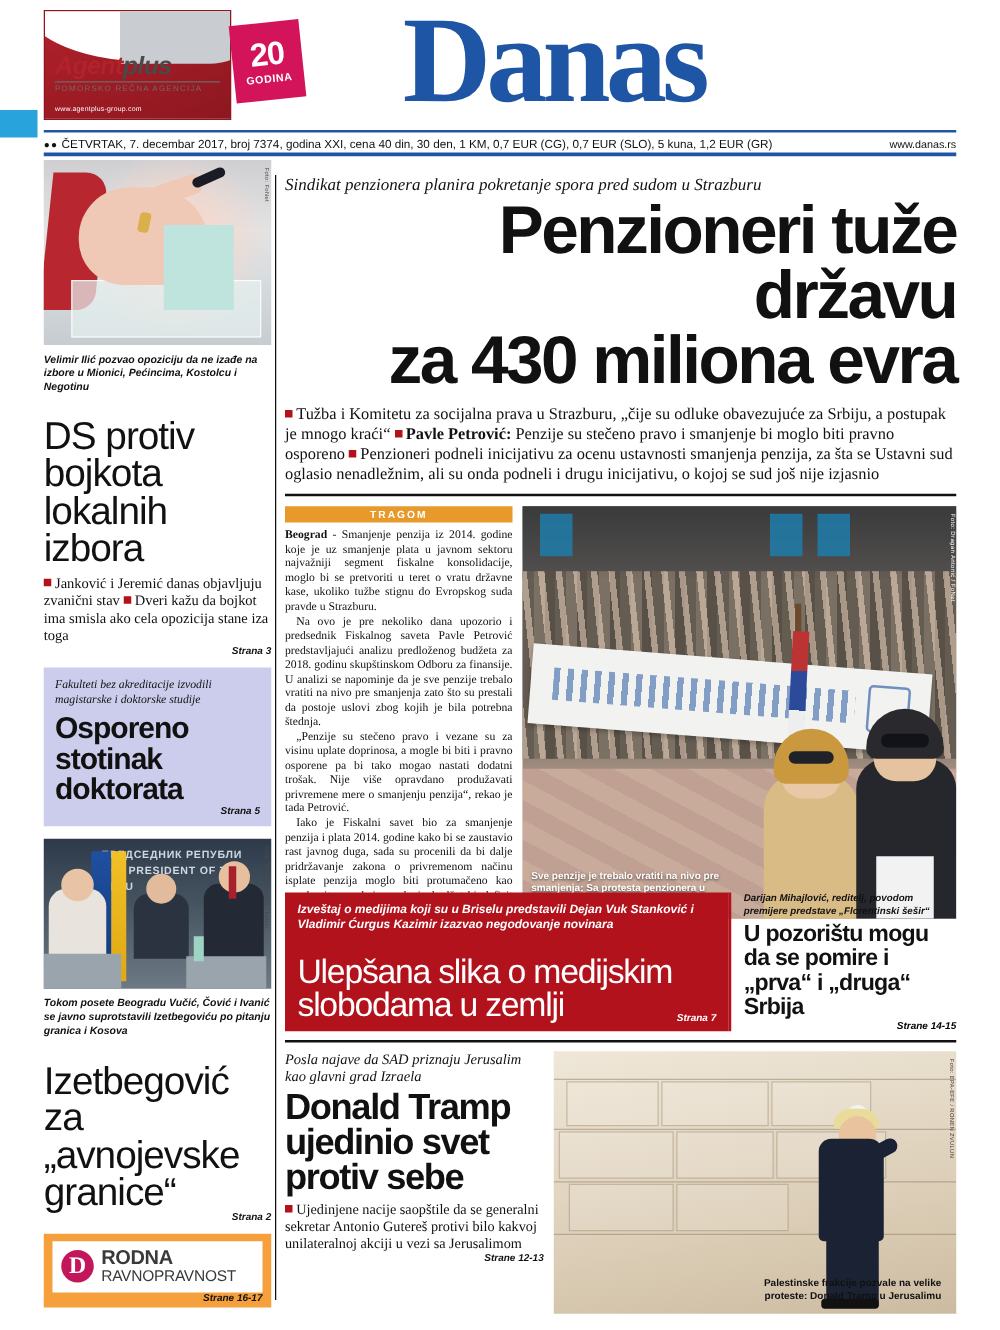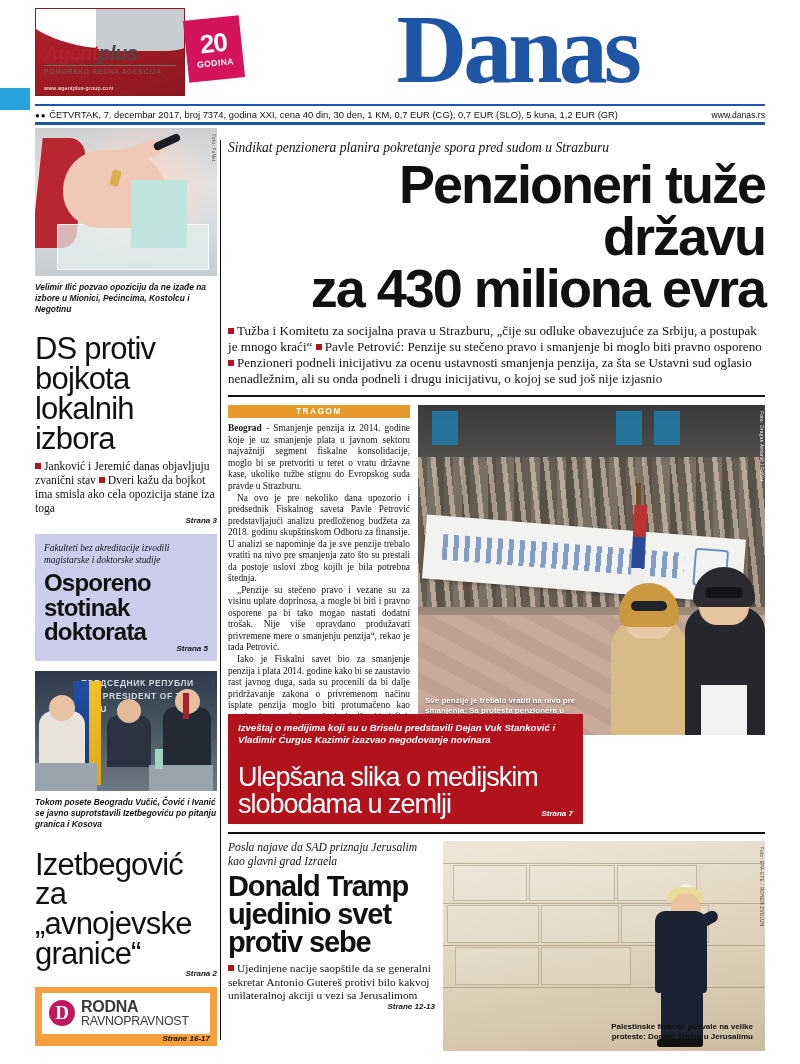--- a/index.html
+++ b/index.html
@@ -42,21 +42,21 @@
   }
   .years-badge .num { font-size:26px; font-weight:bold; line-height:1; letter-spacing:-1px; }
   .years-badge .lbl { font-size:8.5px; font-weight:bold; letter-spacing:.5px; margin-top:2px;}
 
   .danas-logo {
     position:absolute; left:248px; top:2px; width:390px; height:94px;
     color:#1f55a5;
     font-family:"Liberation Serif", serif;
     font-weight:bold; font-size:98px; line-height:94px;
     letter-spacing:-4px;
-    text-align:right;
+    text-align:center;
   }
 
   .ad-right {
     position:absolute; right:28px; top:8px; width:140px; height:88px;
     background:#23a9e0; border:1px solid #1a93c6; overflow:hidden;
   }
   .ad-right .wsw {
     position:absolute; left:-30px; top:-36px; width:210px; height:64px;
     background:#ffffff; border-radius:0 0 140px 140px / 0 0 54px 54px;
   }
@@ -174,21 +174,21 @@
   }
   .main-head {
     font-family:"Liberation Sans", sans-serif; font-weight:bold;
     font-size:54px; line-height:0.96; letter-spacing:-2px; color:#111;
     text-align:right; margin-top:3px;
   }
   .main-lede {
     font-family:"Liberation Serif", serif; font-size:13.1px; line-height:1.22; color:#111;
     margin-top:9px;
   }
-  .main-lede b { font-weight:normal;text-align:center; }
+  .main-lede b { font-weight:bold;text-align:center; }
   .main-rule { height:2px; background:#111; margin-top:8px; }
 
   
   .main-body { display:flex; margin-top:8px; }
   .story-col { width:182px; }
   .tag {
     background:#e79a2b; color:#fff; font-size:8.2px; font-weight:bold; letter-spacing:1.6px;
     text-align:center; padding:2px 0 2px 0; margin-bottom:5px;
   }
   .story-col p {
@@ -471,20 +471,25 @@
       </div>
     </div>
   </div>
 
   <div class="row-media">
     <div class="red-box">
       <div class="kick">Izveštaj o medijima koji su u Briselu predstavili Dejan Vuk Stanković i Vladimir Ćurgus Kazimir izazvao negodovanje novinara</div>
       <div class="hd">Ulepšana slika o medijskim slobodama u zemlji</div>
       <div class="pg">Strana 7</div>
     </div>
+    <div class="teatar">
+      <div class="kick">Darijan Mihajlović, reditelj, povodom premijere predstave „Florentinski šešir“</div>
+      <div class="hd">U pozorištu mogu da se pomire i „prva“ i „druga“ Srbija</div>
+      <div class="pg">Strane 14-15</div>
+    </div>
   </div>
 
   <div class="row-trump">
     <div class="trump-txt">
       <div class="kick">Posla najave da SAD priznaju Jerusalim kao glavni grad Izraela</div>
       <div class="hd">Donald Tramp ujedinio svet protiv sebe</div>
       <div class="bul">
         <span class="sq"></span><span>Ujedinjene nacije saopštile da se generalni sekretar Antonio Gutereš protivi bilo kakvoj unilateralnoj akciji u vezi sa Jerusalimom</span>
         <span class="strana">Strane 12-13</span>
       </div>

